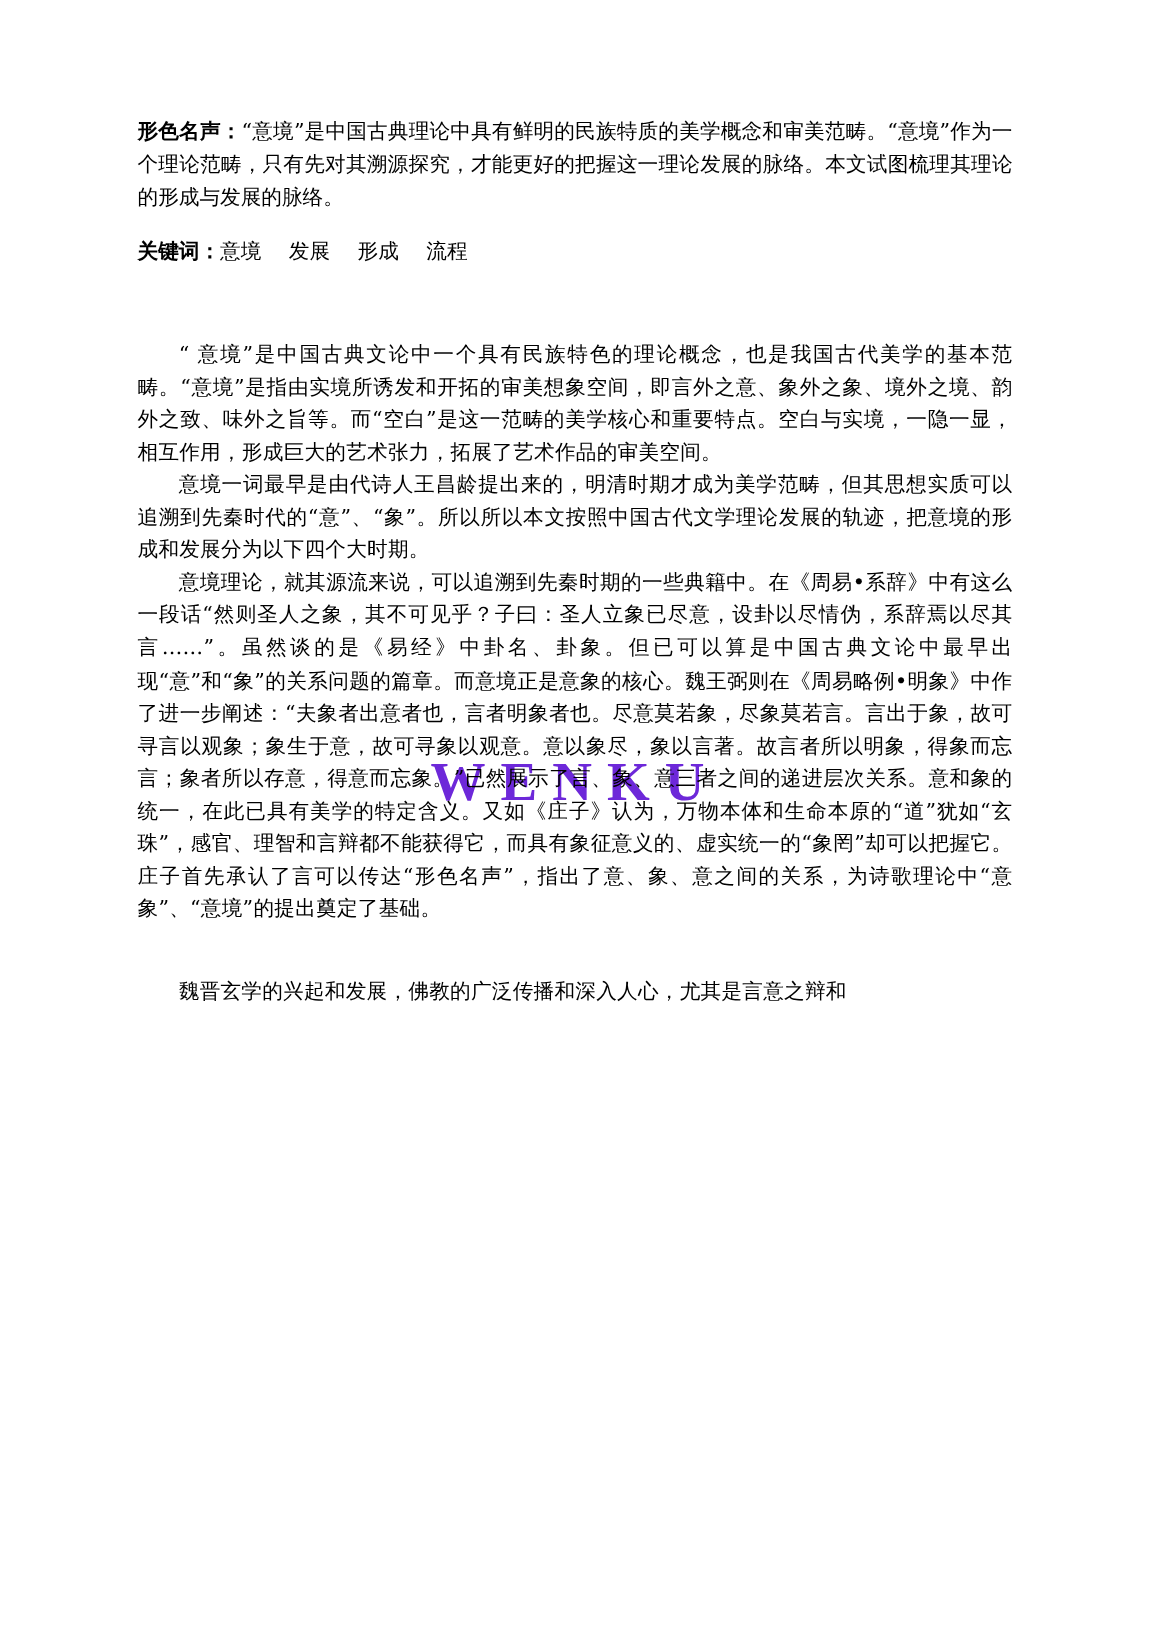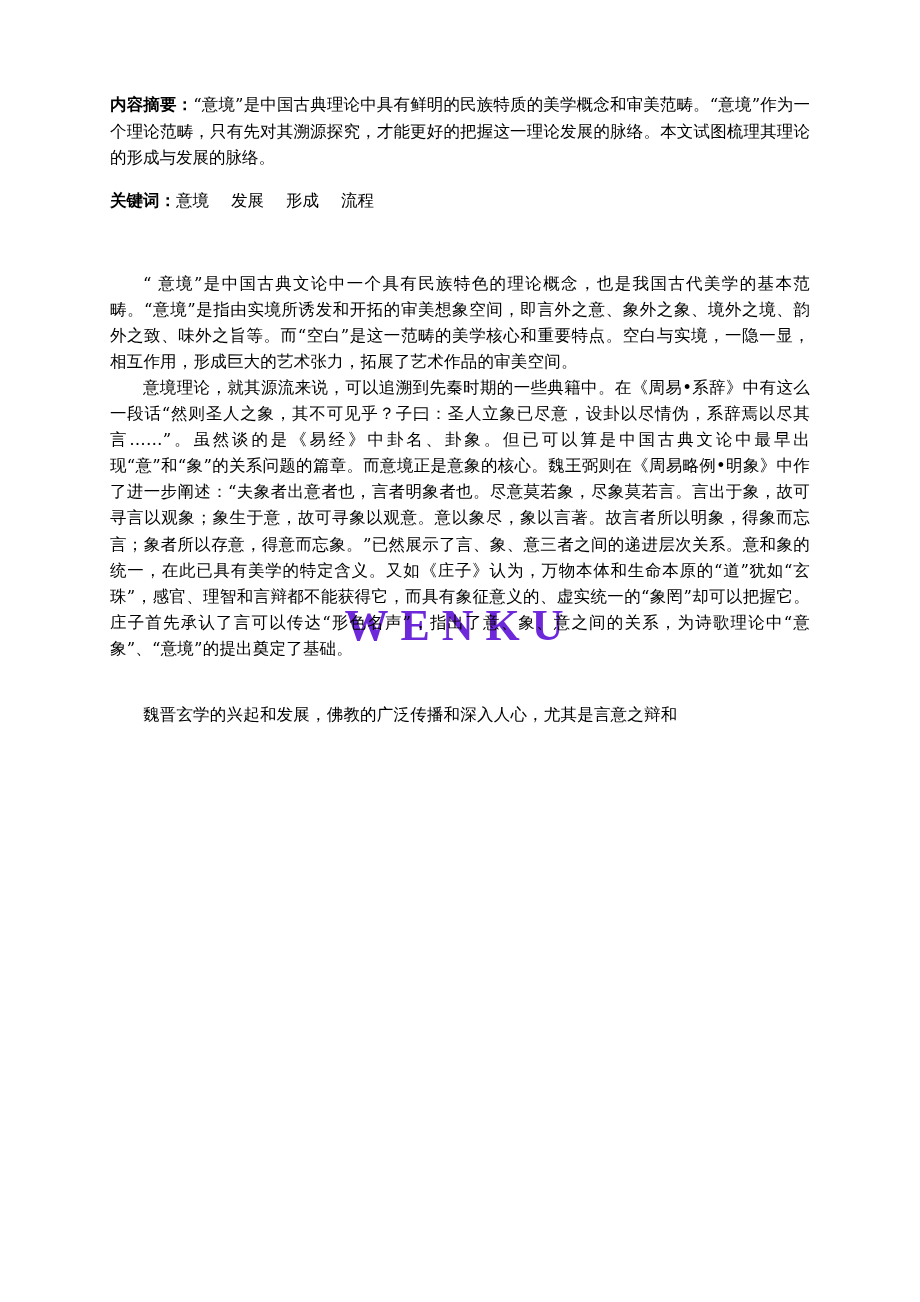--- a/index.html
+++ b/index.html
@@ -103,27 +103,28 @@
 </head>
 <body>
 
 <div class="page">
 
   <div class="watermark">WENKU</div>
 
   <div class="content">
 
 
-    <p class="abstract"><span class="lbl">内容摘要：</span><span>“意境”是中国古典理论中具有鲜明的民族特质的美学概念和审美范畴。“意境”作为一个理论范畴，只有先对其溯源探究，才能更好的把握这一理论发展的脉络。本文试图梳理其理论的形成与发展的脉络。</span></p>
+    <p class="abstract"><span class="lbl">形色名声：</span><span>“意境”是中国古典理论中具有鲜明的民族特质的美学概念和审美范畴。“意境”作为一个理论范畴，只有先对其溯源探究，才能更好的把握这一理论发展的脉络。本文试图梳理其理论的形成与发展的脉络。</span></p>
 
     <p class="keywords"><span class="lbl">关键词：</span><span class="kw-item">意境</span><span class="kw-item">发展</span><span class="kw-item">形成</span><span class="kw-item">流程</span></p>
 
     <div class="gap-lg"></div>
 
     <p class="body">“ 意境”是中国古典文论中一个具有民族特色的理论概念，也是我国古代美学的基本范畴。“意境”是指由实境所诱发和开拓的审美想象空间，即言外之意、象外之象、境外之境、韵外之致、味外之旨等。而“空白”是这一范畴的美学核心和重要特点。空白与实境，一隐一显，相互作用，形成巨大的艺术张力，拓展了艺术作品的审美空间。</p>
+    <p class="body">意境一词最早是由代诗人王昌龄提出来的，明清时期才成为美学范畴，但其思想实质可以追溯到先秦时代的“意”、“象”。所以所以本文按照中国古代文学理论发展的轨迹，把意境的形成和发展分为以下四个大时期。</p>
 
 
     <p class="body">意境理论，就其源流来说，可以追溯到先秦时期的一些典籍中。在《周易•系辞》中有这么一段话“然则圣人之象，其不可见乎？子曰：圣人立象已尽意，设卦以尽情伪，系辞焉以尽其言……”。虽然谈的是《易经》中卦名、卦象。但已可以算是中国古典文论中最早出现“意”和“象”的关系问题的篇章。而意境正是意象的核心。魏王弼则在《周易略例•明象》中作了进一步阐述：“夫象者出意者也，言者明象者也。尽意莫若象，尽象莫若言。言出于象，故可寻言以观象；象生于意，故可寻象以观意。意以象尽，象以言著。故言者所以明象，得象而忘言；象者所以存意，得意而忘象。”已然展示了言、象、意三者之间的递进层次关系。意和象的统一，在此已具有美学的特定含义。又如《庄子》认为，万物本体和生命本原的“道”犹如“玄珠”，感官、理智和言辩都不能获得它，而具有象征意义的、虚实统一的“象罔”却可以把握它。庄子首先承认了言可以传达“形色名声”，指出了意、象、意之间的关系，为诗歌理论中“意象”、“意境”的提出奠定了基础。</p>
 
     <div class="gap-md"></div>
 
 
     <div class="gap-sm"></div>
 
     <p class="body">魏晋玄学的兴起和发展，佛教的广泛传播和深入人心，尤其是言意之辩和</p>

